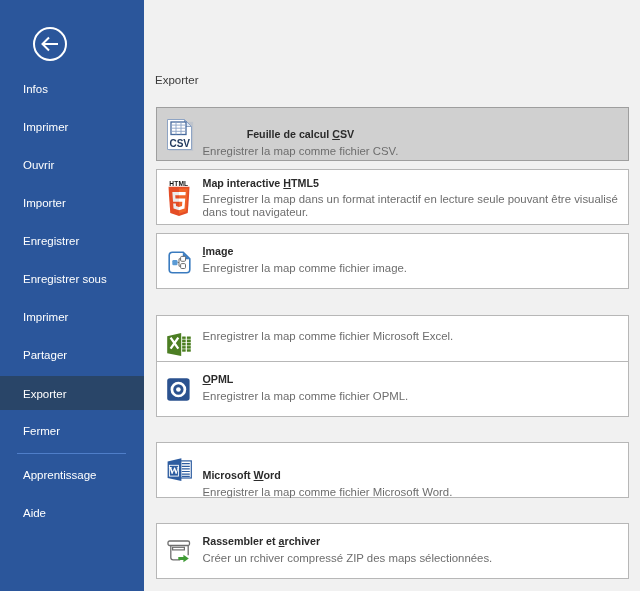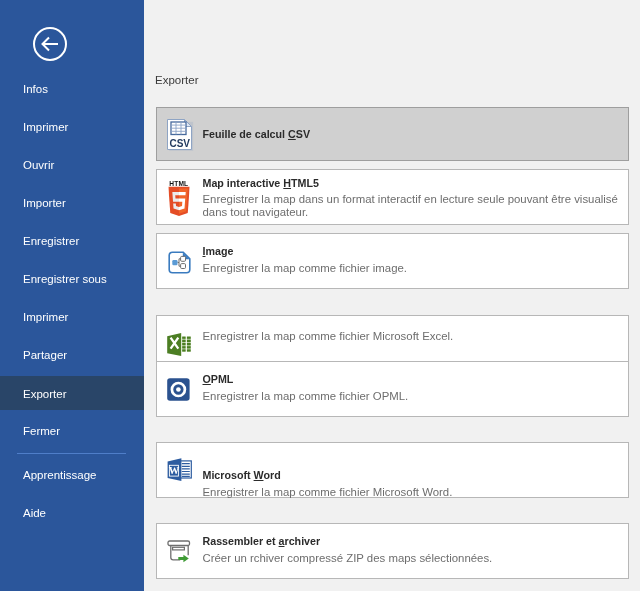--- a/index.html
+++ b/index.html
@@ -51,20 +51,21 @@
   <div class="icon" id="ic-csv" style="left:10px; top:11px;"><svg width="27" height="32" viewBox="0 0 27 32">
     <path d="M1 2 H25 V31 H1 Z" fill="#aab6c8" opacity="0.45" transform="translate(1.2,0.8)"></path>
     <path d="M0.5 0.5 H17.5 L24.5 7.5 V30.5 H0.5 Z" fill="#ffffff" stroke="#8ea4c4" stroke-width="1"></path>
     <path d="M17.5 0.5 V7.5 H24.5 Z" fill="#dce6f3" stroke="#8ea4c4" stroke-width="1"></path>
     <rect x="4" y="3" width="15" height="12.5" fill="#ffffff" stroke="#46699c" stroke-width="1.3"></rect>
     <path d="M4 6.1 H19 M4 9.2 H19 M4 12.3 H19 M9 3 V15.5 M14 3 V15.5" stroke="#8ba3c6" stroke-width="0.9"></path>
     <text x="12.7" y="28.4" font-family="Liberation Sans" font-size="10" font-weight="bold" fill="#223a5e" text-anchor="middle">CSV</text>
   </svg></div>
   <div class="txt" style="top:19px;text-align:center;">
     <div class="title">Feuille de calcul <u>C</u>SV</div>
+    <div class="desc">Enregistrer la map comme fichier CSV.</div>
   </div>
 </div>
 
 <div class="row" style="top:169px; height:56px;text-decoration:underline;">
   <div class="icon" id="ic-html" style="left:11px; top:11px;"><svg width="22" height="35" viewBox="0 0 22 35">
     <text x="10.8" y="4.9" font-family="Liberation Sans" font-size="6.6" font-weight="bold" fill="#111" text-anchor="middle" letter-spacing="0.2">HTML</text>
     <svg viewBox="74 100 363 412" width="21.4" height="29.6" x="0.3" y="5.4" preserveAspectRatio="none">
       <path fill="#E44D26" d="M107.644 470.877L74.633 100.62h362.734l-33.046 370.199L255.778 512z"></path>
       <path fill="#F16529" d="M256 480.523l120.03-33.277 28.24-316.352H256z"></path>
       <path fill="#EBEBEB" d="M256 268.217h-60.09l-4.15-46.501H256v-45.411H142.132l1.087 12.183 11.161 125.139H256zM256 386.153l-.199.053-50.574-13.656-3.233-36.217h-45.585l6.362 71.301 93.02 25.823.209-.058z"></path>

